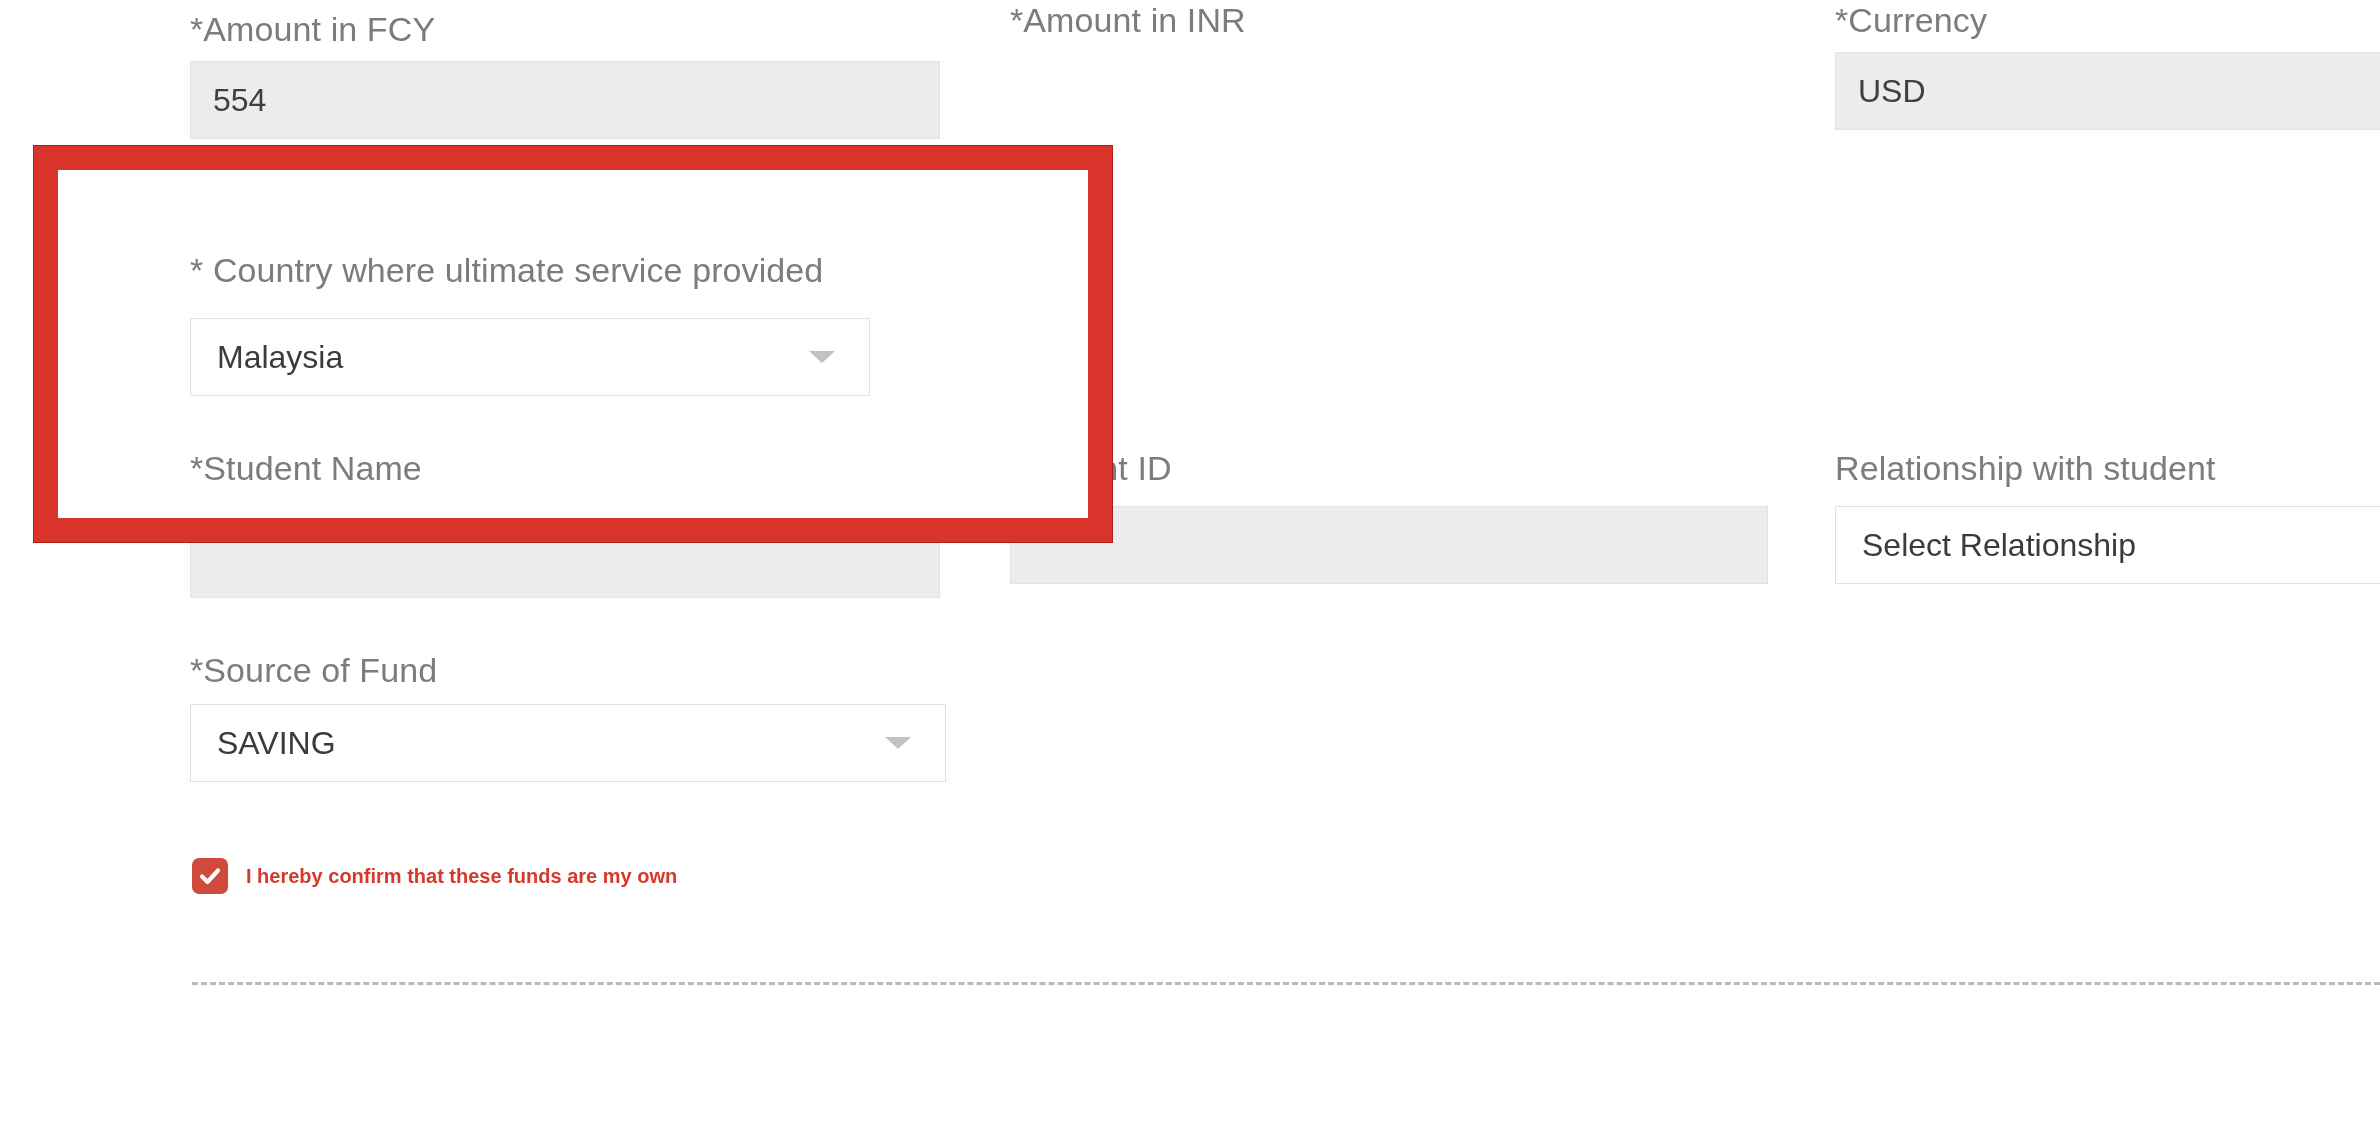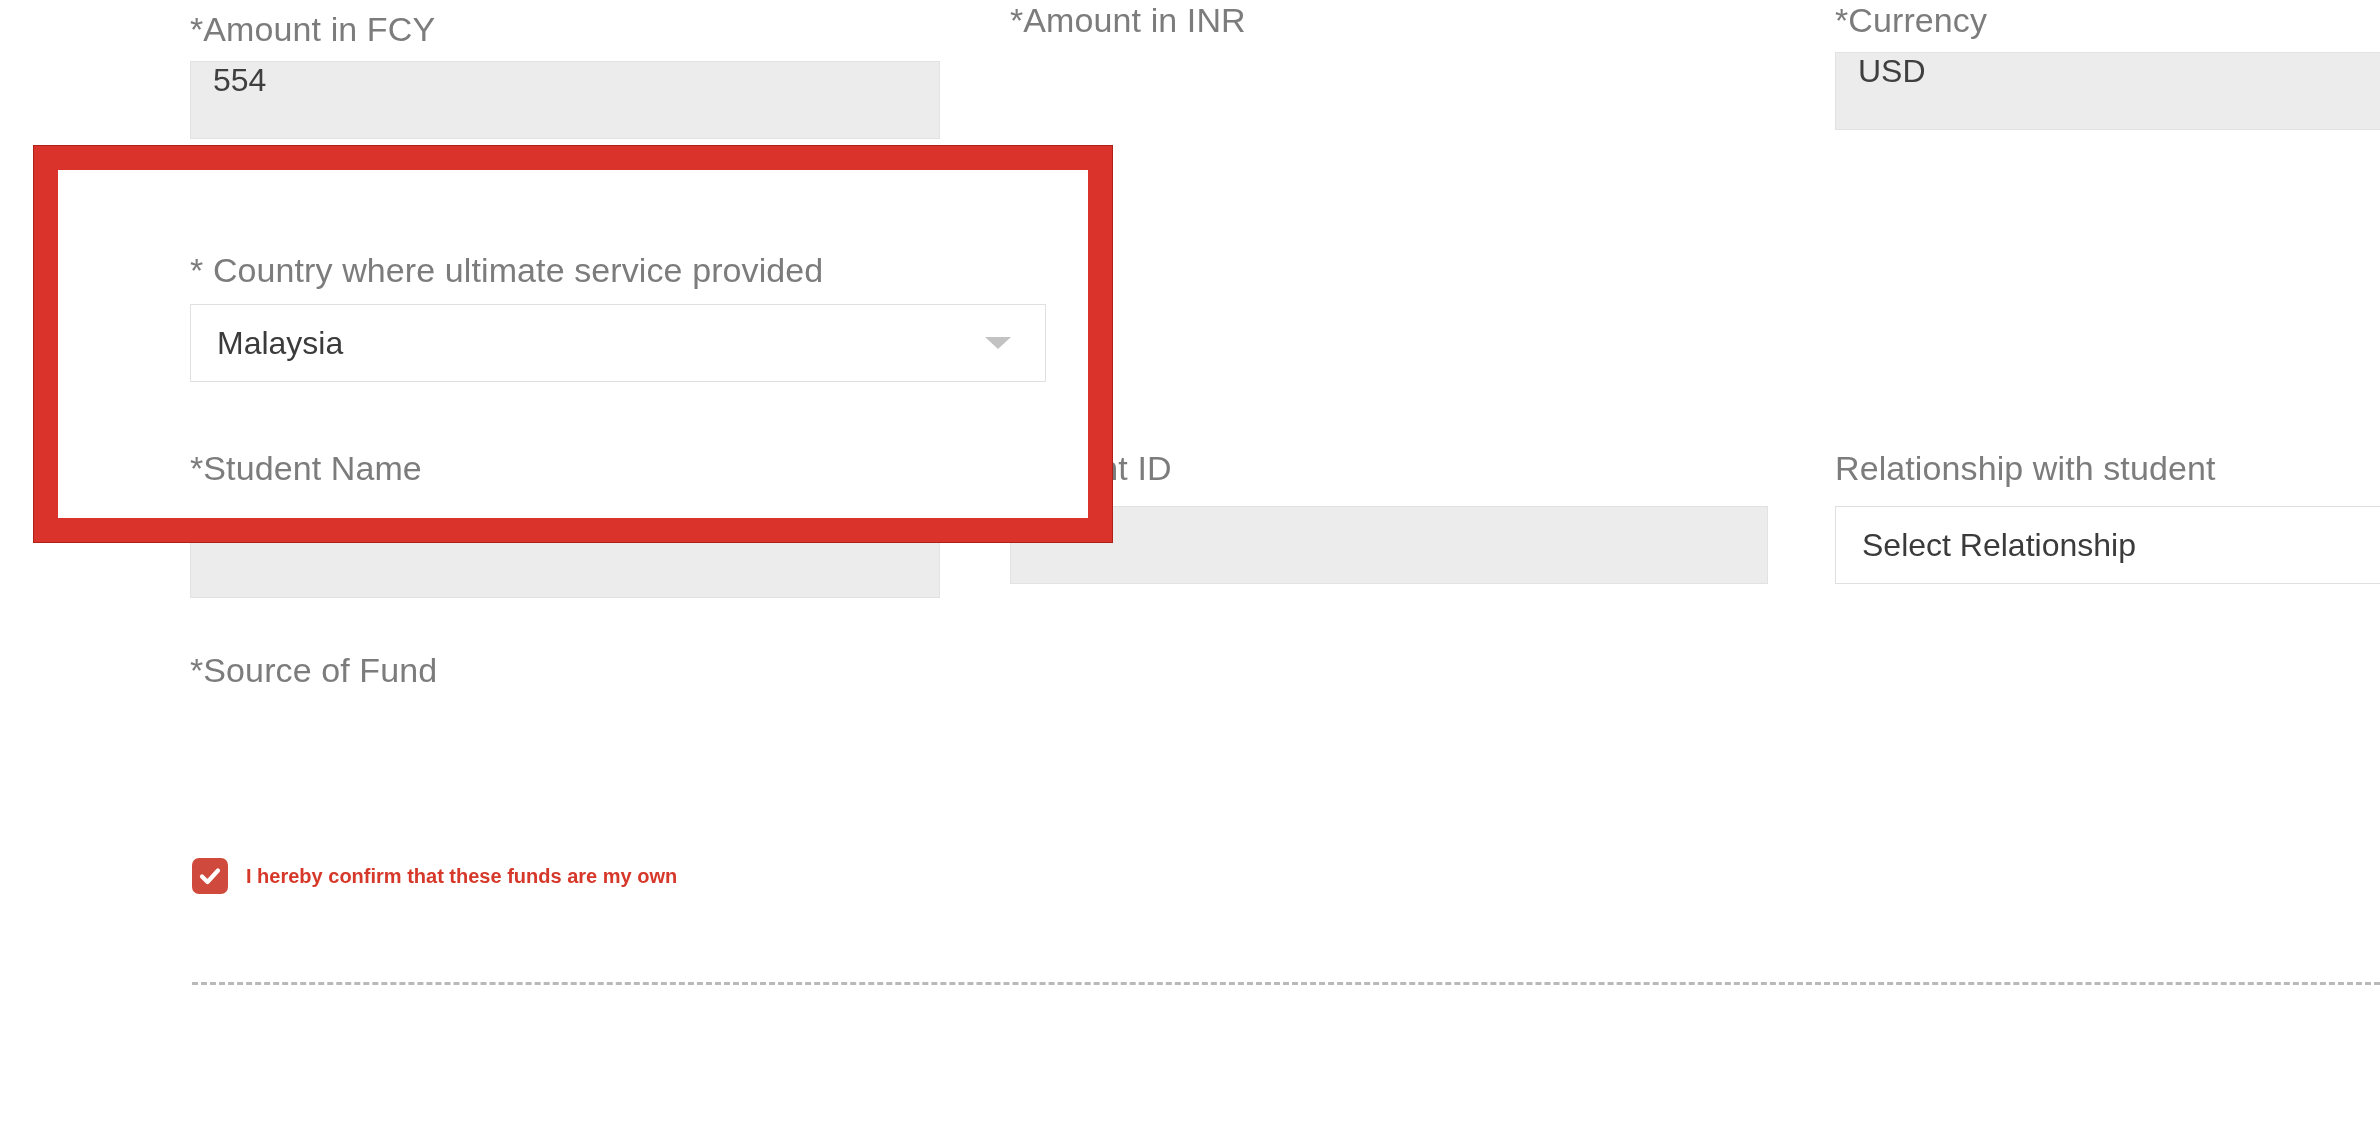--- a/index.html
+++ b/index.html
@@ -31,21 +31,21 @@
     white-space: nowrap;
     letter-spacing: 0.1px;
   }
 
   .input-box {
     box-sizing: border-box;
     height: 78px;
     background: #ececec;
     border: 1px solid #e2e2e2;
     display: flex;
-    align-items: flex-start;
+    align-items: center;
     padding-left: 22px;
     font-size: 32px;
     color: #4a4a4a;
   }
   .input-box.readonly-val {
     color: #3f3f3f;
   }
 
   .select-box {
     box-sizing: border-box;
@@ -154,21 +154,21 @@
 
   <div class="field" style="left:1835px; top:0px; width:700px;">
     <div class="field-label">*Currency</div>
     <div class="input-box readonly-val" style="margin-top:12px; width:700px;">
       <span>USD</span>
     </div>
   </div>
 
   <div class="field" style="left:190px; top:250px; width:756px; z-index:45;">
     <div class="field-label">* Country where ultimate service provided</div>
-    <div class="select-box" style="margin-top:14px; width:856px;">
+    <div class="select-box" style="margin-top:28px; width:680px;">
       <span class="select-value">Malaysia</span>
       <span class="caret"></span>
     </div>
   </div>
 
   <div class="field" style="left:190px; top:448px; width:750px; z-index:45;">
     <div class="field-label">*Student Name</div>
   </div>
   <div class="input-box" style="position:absolute; left:190px; top:520px; width:750px;">
     <span></span>
@@ -183,20 +183,24 @@
 
   <div class="field" style="left:1835px; top:448px; width:700px;">
     <div class="field-label">Relationship with student</div>
     <div class="select-box" style="margin-top:18px; width:700px;">
       <span class="select-placeholder">Select Relationship</span>
     </div>
   </div>
 
   <div class="field" style="left:190px; top:650px; width:756px;">
     <div class="field-label">*Source of Fund</div>
+    <div class="select-box" style="margin-top:14px; width:756px;">
+      <span class="select-value">SAVING</span>
+      <span class="caret"></span>
+    </div>
   </div>
 
   <div class="check-row" style="left:192px; top:858px;">
     <span class="checkbox">
       <svg width="24" height="24" viewBox="0 0 24 24" aria-hidden="true">
         <path d="M4 12.5 L9.5 18 L20 6.5" fill="none" stroke="#ffffff" stroke-width="4.2" stroke-linecap="round" stroke-linejoin="round"></path>
       </svg>
     </span>
     <span class="check-text red">I hereby confirm that these funds are my own</span>
   </div>

